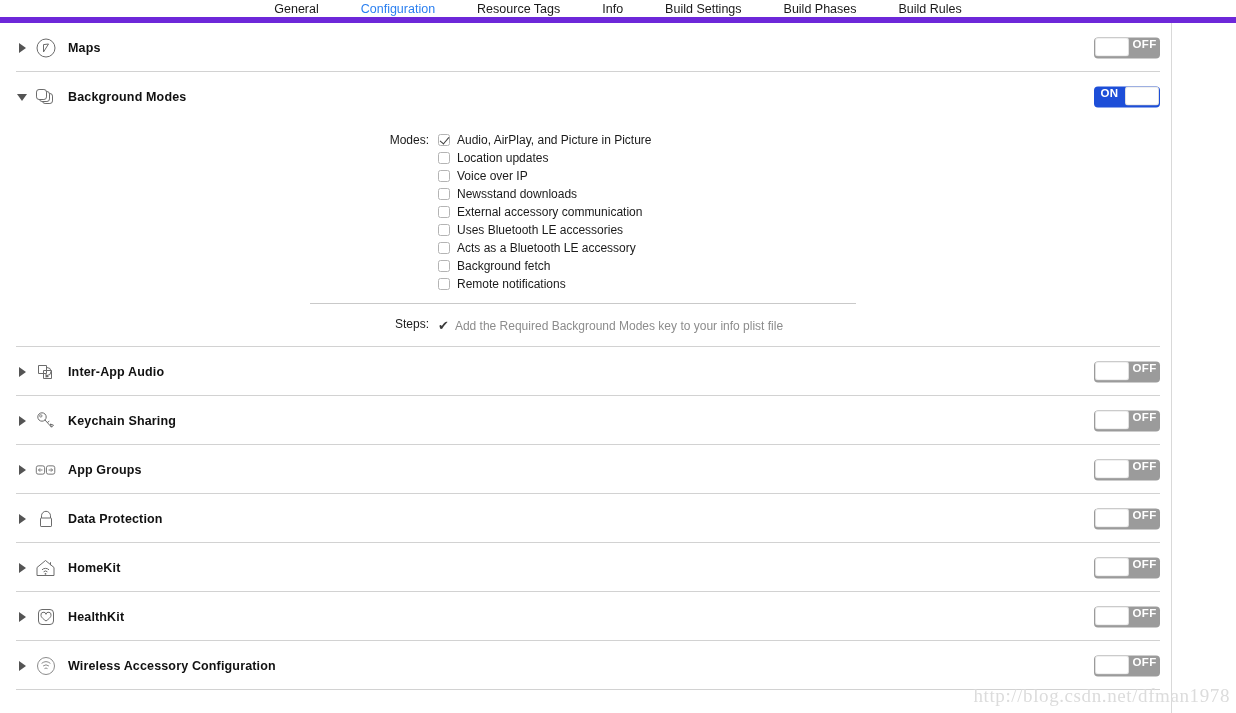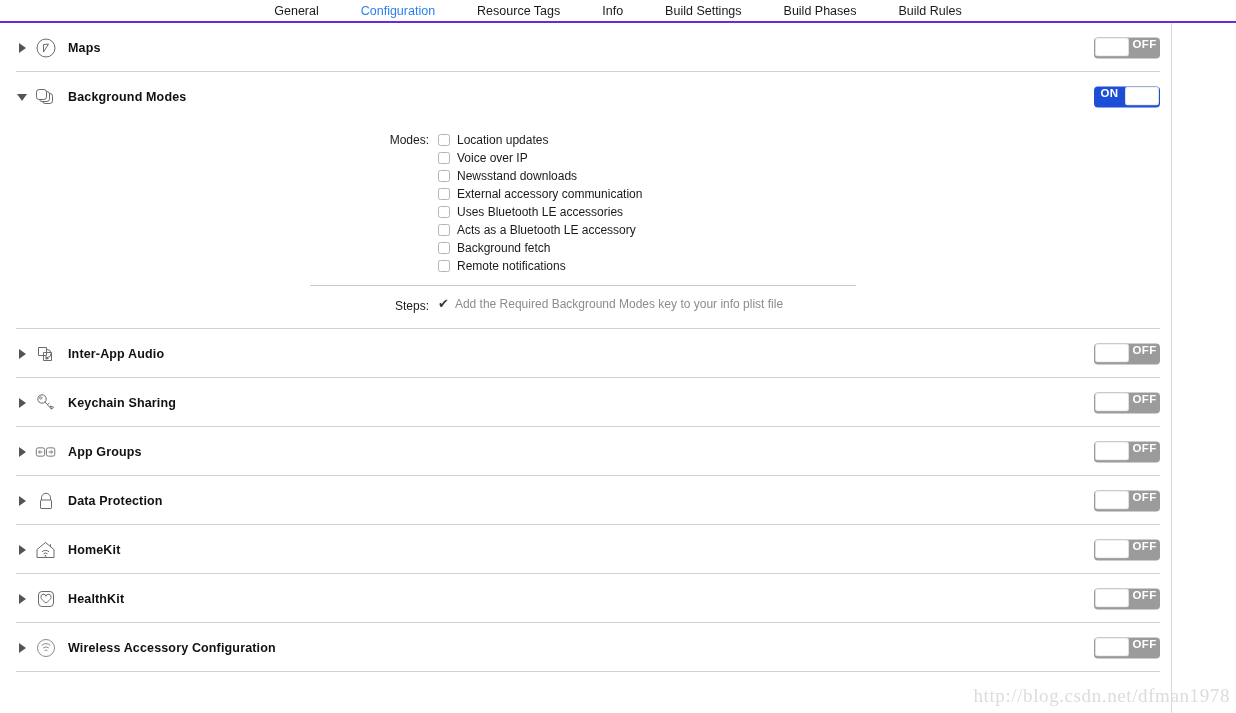--- a/index.html
+++ b/index.html
@@ -19,21 +19,21 @@
   
   .tabbar {
     position: absolute;
     top: 0; left: 0;
     width: 1236px; height: 23px;
     display: flex;
     justify-content: center;
     align-items: center;
     gap: 0px;
     background: #ffffff;
-    border-bottom: 2px solid #6d28d9;
+    border-bottom: 6px solid #6d28d9;
   }
   .tab {
     font-size: 12.5px;
     color: #1a1a1a;
     padding: 0 21px;
     line-height: 22px;
     cursor: default;
     white-space: nowrap;
   }
   .tab.active { color: #2a7ff0; }
@@ -204,21 +204,21 @@
   .inner-divider {
     height: 1px;
     background: #c9c9c9;
     margin: 10px 0 0 294px;
     width: 546px;
   }
 
   .steps-block {
     display: flex;
     padding-top: 11px;
-    align-items: flex-start;
+    align-items: flex-end;
   }
   .steps-check {
     font-size: 13px;
     color: #3a3a3a;
     margin-right: 6px;
     line-height: 14px;
   }
   .steps-text {
     font-size: 12px;
     color: #8c8c8c;
@@ -287,20 +287,24 @@
           <div class="knob"></div>
           <div class="lbl">ON</div>
         </div>
       </div>
 
       <div class="detail">
         <div class="modes-block">
           <div class="field-label">Modes:</div>
           <div class="modes-list">
 
+            <div class="mode-item">
+              <span class="cb checked"></span>
+              <span class="mode-label">Audio, AirPlay, and Picture in Picture</span>
+            </div>
 
             <div class="mode-item">
               <span class="cb"></span>
               <span class="mode-label">Location updates</span>
             </div>
 
             <div class="mode-item">
               <span class="cb"></span>
               <span class="mode-label">Voice over IP</span>
             </div>

